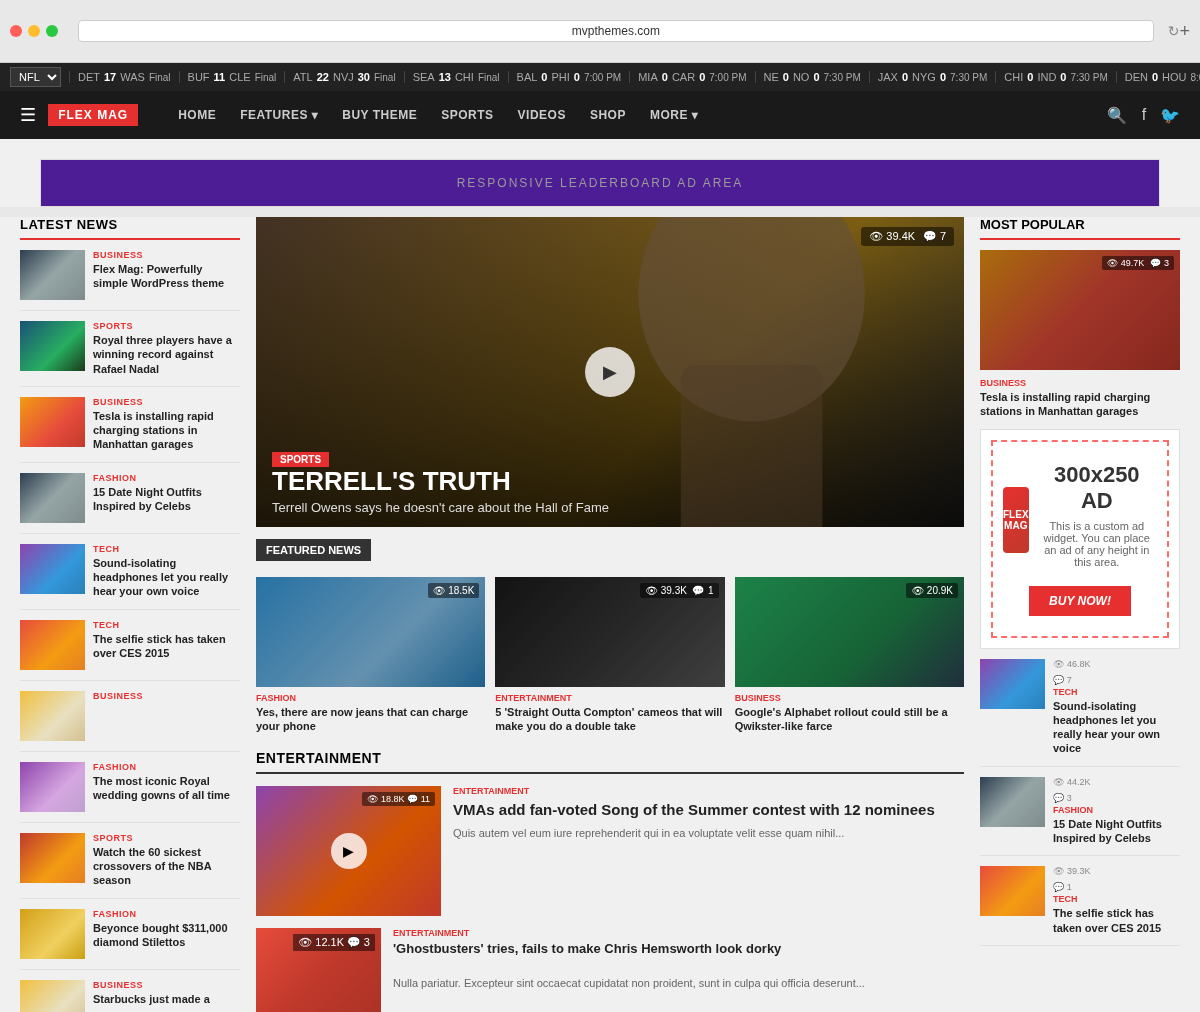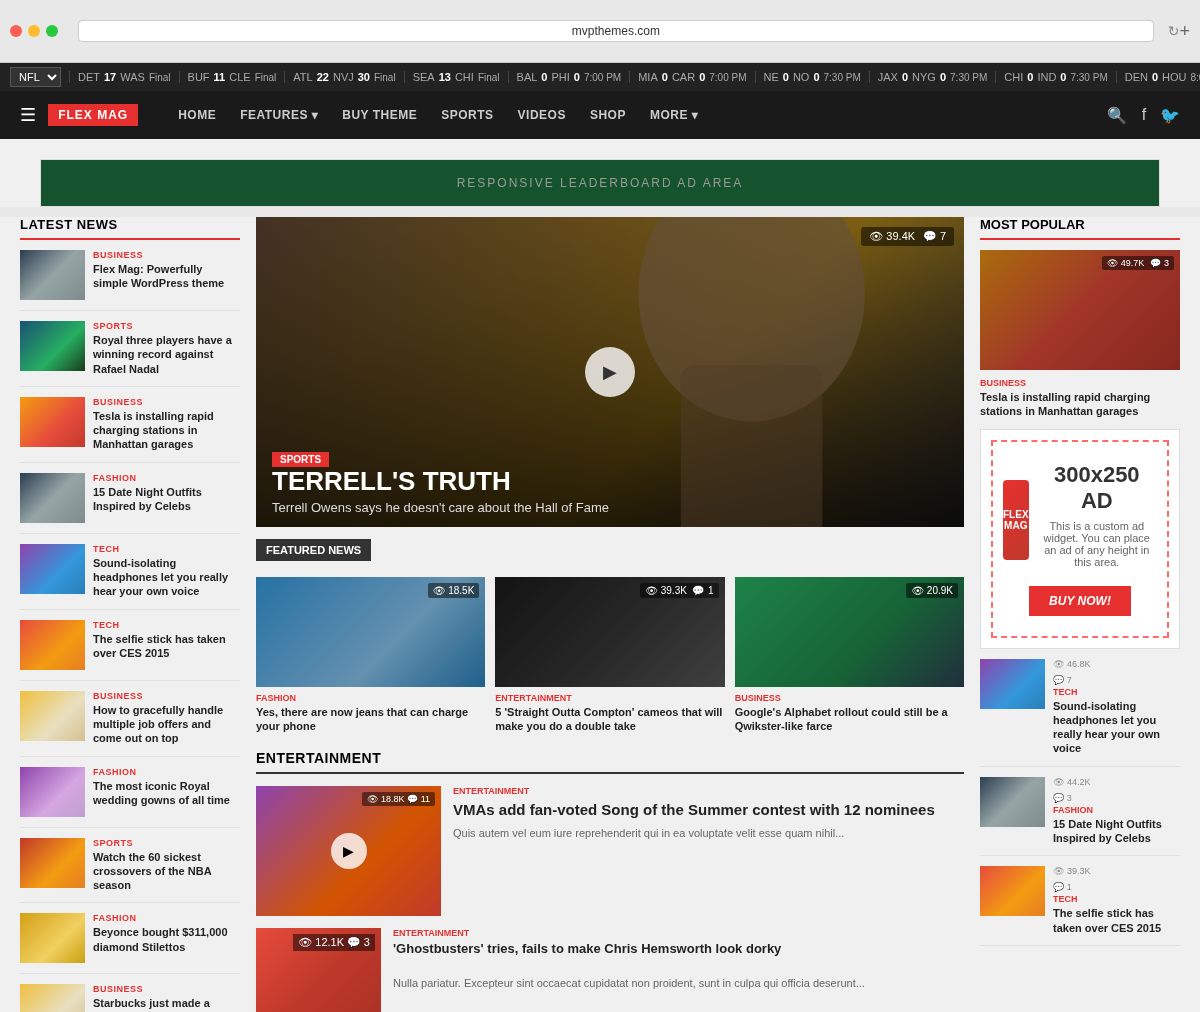--- a/index.html
+++ b/index.html
@@ -25,21 +25,21 @@
     
     .nav-bar { background: #1a1a1a; display: flex; align-items: center; padding: 0 20px; height: 48px; }
     .nav-hamburger { color: white; font-size: 18px; margin-right: 12px; cursor: pointer; }
     .nav-logo { background: #e63030; color: white; font-weight: 900; font-size: 12px; padding: 4px 10px; margin-right: 30px; letter-spacing: 1px; }
     .nav-links { display: flex; gap: 4px; flex: 1; }
     .nav-link { color: #ccc; text-decoration: none; font-size: 12px; font-weight: 600; padding: 4px 10px; text-transform: uppercase; letter-spacing: 0.5px; cursor: pointer; }
     .nav-link.has-arrow::after { content: ' ▾'; }
     .nav-icons { display: flex; gap: 14px; color: #ccc; font-size: 16px; cursor: pointer; }
 
     
-    .ad-leaderboard { background: #14532d; text-align: center; padding: 16px; border: 1px solid #ddd; margin: 10px 20px; color: #999; font-size: 12px; letter-spacing: 2px; text-transform: uppercase; }
+    .ad-leaderboard { background: #4c1d95; text-align: center; padding: 16px; border: 1px solid #ddd; margin: 10px 20px; color: #999; font-size: 12px; letter-spacing: 2px; text-transform: uppercase; }
 
     
     .page-wrapper { background: #f0f0f0; padding: 0 20px 20px; }
     .main-layout { display: flex; gap: 16px; }
 
     
     .sidebar-left { width: 220px; flex-shrink: 0; }
     .section-title { font-size: 13px; font-weight: 700; text-transform: uppercase; border-bottom: 2px solid #e63030; padding-bottom: 6px; margin-bottom: 10px; letter-spacing: 0.5px; }
     .news-item { display: flex; gap: 8px; margin-bottom: 10px; padding-bottom: 10px; border-bottom: 1px solid #e0e0e0; cursor: pointer; }
     .news-thumb { width: 65px; height: 50px; background: #888; flex-shrink: 0; object-fit: cover; overflow: hidden; position: relative; }
@@ -294,21 +294,20 @@
         <div class="news-meta">
           <div class="news-category">TECH</div>
           <div class="news-title">The selfie stick has taken over CES 2015</div>
         </div>
       </div>
 
       <div class="news-item">
         <div class="news-thumb thumb-job"></div>
         <div class="news-meta">
           <div class="news-category">BUSINESS</div>
-          <div class="news-title">How to gracefully handle multiple job offers and come out on top</div>
         </div>
       </div>
 
       <div class="news-item">
         <div class="news-thumb thumb-royal"></div>
         <div class="news-meta">
           <div class="news-category">FASHION</div>
           <div class="news-title">The most iconic Royal wedding gowns of all time</div>
         </div>
       </div>
@@ -449,21 +448,21 @@
         </div>
       </div>
       <div style="margin-bottom:8px;">
         <div class="popular-cat">BUSINESS</div>
         <div class="popular-title">Tesla is installing rapid charging stations in Manhattan garages</div>
       </div>
 
       <div class="ad-300">
         <div class="ad-300-inner">
           <div style="display:flex;gap:8px;align-items:center;margin-bottom:8px;">
-            <div style="width:60px;height:80px;background:linear-gradient(135deg,#e63030,#c0392b);border-radius:4px;display:flex;align-items:center;justify-content:center;color:white;font-weight:900;font-size:10px;">FLEX<br>MAG</div>
+            <div style="width:60px;height:66px;background:linear-gradient(135deg,#e63030,#c0392b);border-radius:4px;display:flex;align-items:center;justify-content:center;color:white;font-weight:900;font-size:10px;">FLEX<br>MAG</div>
             <div>
               <div class="ad-300-title">300x250 AD</div>
               <div class="ad-300-sub">This is a custom ad widget. You can place an ad of any height in this area.</div>
             </div>
           </div>
           <div class="ad-buy-btn">BUY NOW!</div>
         </div>
       </div>
 
       <div class="popular-item">

